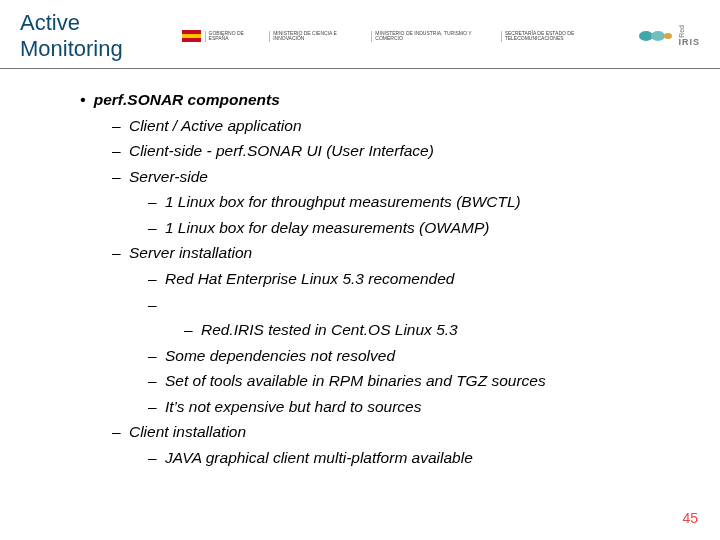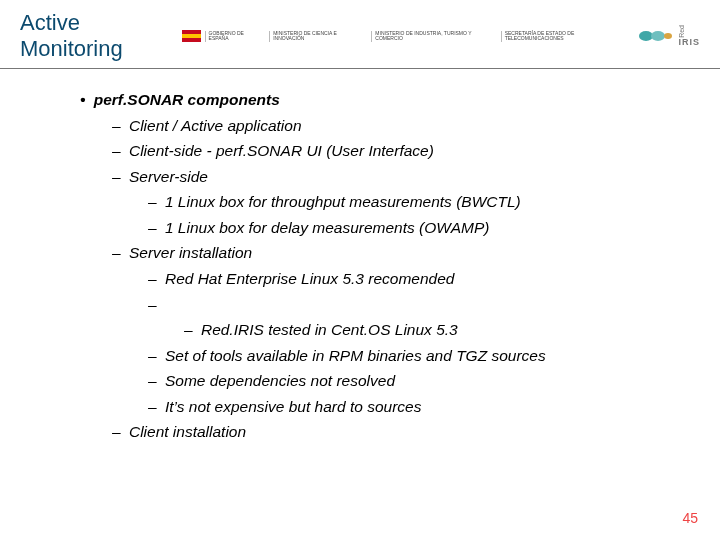--- a/index.html
+++ b/index.html
@@ -134,26 +134,29 @@
         </li>
         <li>
           <span>Server installation</span>
           <ul class="dash">
             <li>Red Hat Enterprise Linux 5.3 recomended</li>
             <li>
               <ul class="dash">
                 <li>Red.IRIS tested in Cent.OS Linux 5.3</li>
               </ul>
             </li>
+            <li>Some dependencies not resolved</li>
             <li>Set of tools available in RPM binaries and TGZ sources</li>
-            <li>Some dependencies not resolved</li>
             <li>It’s not expensive but hard to sources</li>
           </ul>
         </li>
         <li>
           <span>Client installation</span>
+          <ul class="dash">
+            <li>JAVA graphical client multi-platform available</li>
+          </ul>
         </li>
       </ul>
     </li>
   </ul>
 </div>
 
 <div class="pagenum">45</div>
 
 </body></html>

